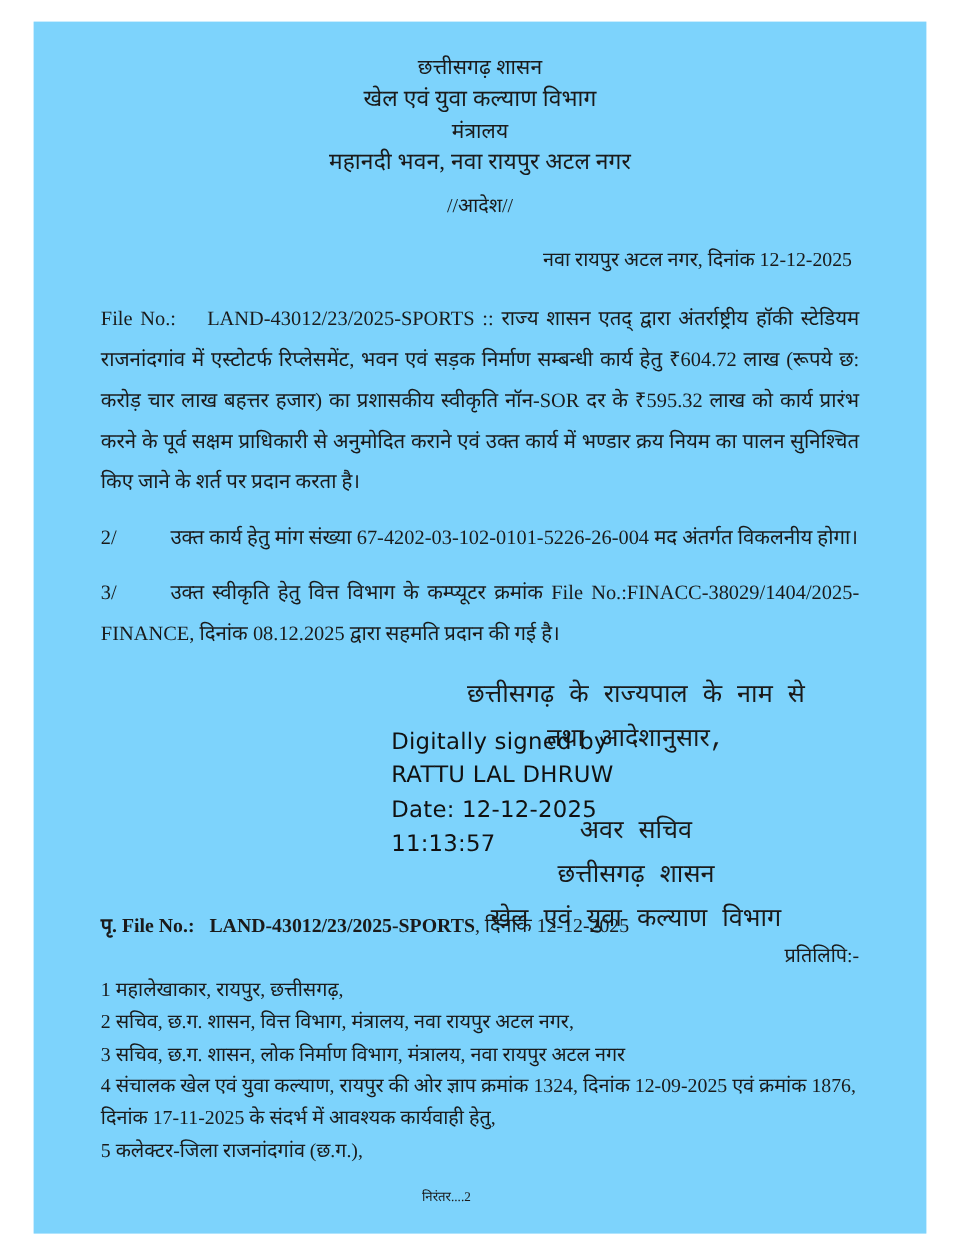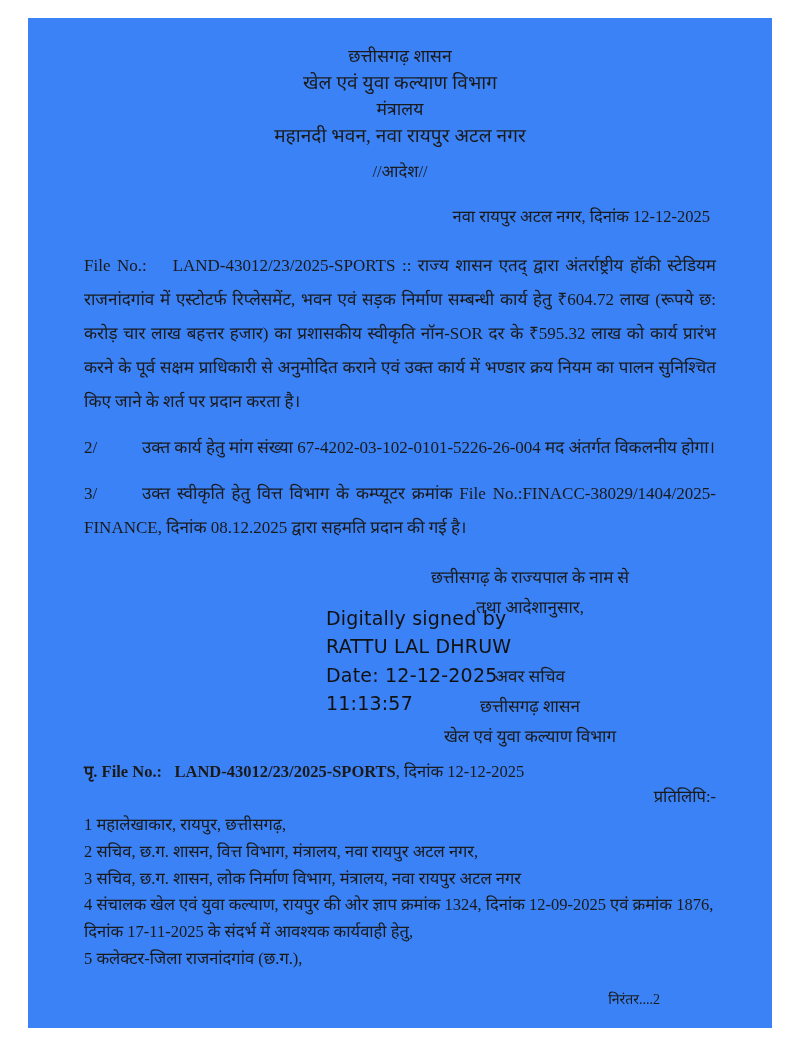--- a/index.html
+++ b/index.html
@@ -16,21 +16,21 @@
     box-sizing: border-box;
     font-family: "Liberation Serif", serif;
     color: #1a1a1a;
   }
   .sheet {
     position: absolute;
     left: 28px;
     top: 18px;
     width: 744px;
     height: 1010px;
-    background: #3b82f6;
+    background: #7dd3fc;
     box-sizing: border-box;
     padding: 26px 56px 10px 56px;
   }
   .center { text-align: center; }
   .right { text-align: right; }
 
   .hdr-line {
     font-size: 17.5px;
     line-height: 1.45;
     letter-spacing: 0.1px;
@@ -73,23 +73,24 @@
   .sign-area {
     margin-top: 18px;
     position: relative;
     height: 190px;
   }
   .sign-right {
     position: absolute;
     right: 36px;
     top: 0;
     text-align: center;
-    font-size: 17px;
+    font-size: 21px;
     line-height: 1.75;
     width: 300px;
+    font-family: Liberation Mono, monospace;
   }
   .sign-right .l1 { text-align: center; }
   .sign-stamp {
     position: absolute;
     left: 242px;
     top: 41px;
     font-family: "DejaVu Sans", sans-serif;
     font-size: 19px;
     line-height: 1.5;
     color: #111;
@@ -110,22 +111,22 @@
   }
   .cc-list {
     margin-top: 2px;
     font-size: 16.5px;
     line-height: 1.62;
   }
   .cc-item { white-space: normal; }
 
   .continue {
     margin-top: 16px;
-    text-align: right;
-    font-size: 14px;
+    text-align: center;
+    font-size: 11px;
     padding-right: 56px;
   }
 </style>
 </head>
 <body>
 
 <div class="page">
   <div class="sheet">
 
     <div class="center hdr-line">छत्तीसगढ़ शासन</div>

